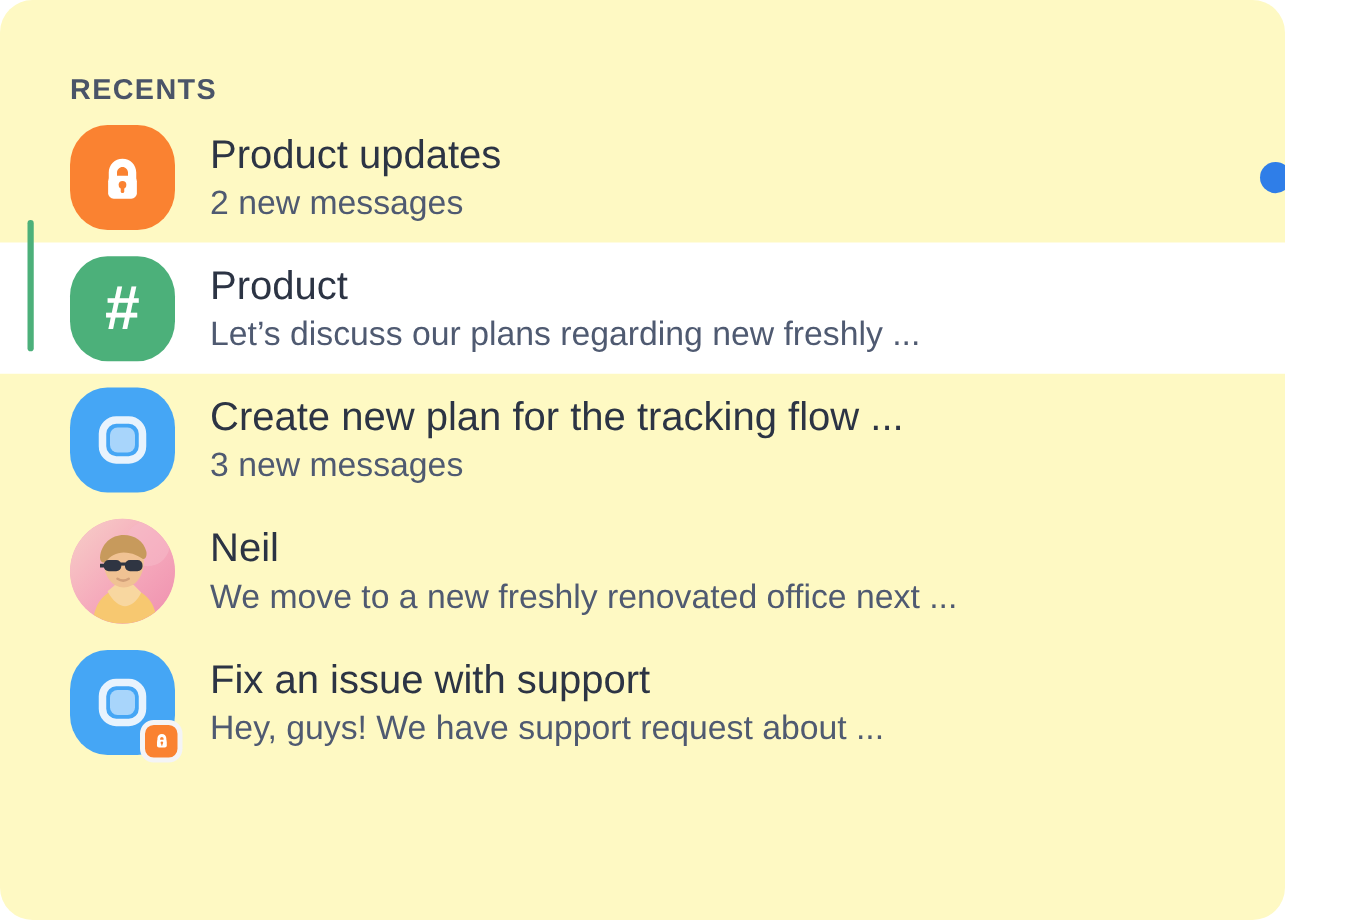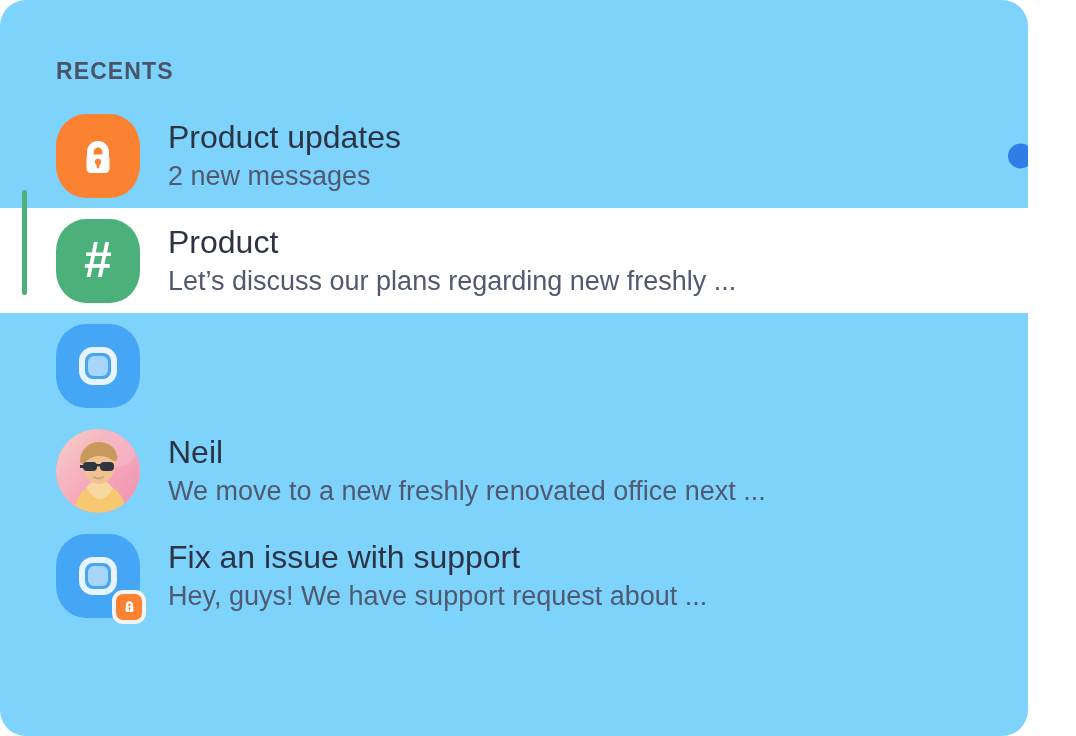--- a/index.html
+++ b/index.html
@@ -13,39 +13,39 @@
     overflow: hidden;
     font-family: "Liberation Sans", sans-serif;
     -webkit-font-smoothing: antialiased;
   }
 
   .card {
     position: relative;
     width: 1028px;
     height: 736px;
     box-sizing: border-box;
-    background: #7dd3fc;
+    background: #fef9c3;
     border-radius: 26px;
     overflow: hidden;
   }
 
   .section-title {
     position: absolute;
     left: 56px;
     top: 58px;
     font-size: 23px;
     font-weight: bold;
     letter-spacing: 1.1px;
     color: #4a5468;
   }
 
   .list {
     position: absolute;
     left: 0;
-    top: 103px;
+    top: 89px;
     width: 1076px;
   }
 
   .row {
     position: relative;
     display: flex;
     align-items: center;
     height: 105px;
     padding-left: 56px;
     box-sizing: border-box;
@@ -186,20 +186,24 @@
     </div>
 
     <div class="row">
       <div class="avatar-wrap">
         <div class="squircle sq-blue">
           <svg width="52" height="52" viewBox="0 0 52 52" aria-hidden="true">
             <rect x="10" y="10" width="32" height="32" rx="11" fill="none" stroke="#e8f3fd" stroke-width="6"></rect>
             <rect x="16" y="16" width="20" height="20" rx="6" fill="#a8d5fb"></rect>
           </svg>
         </div>
+      </div>
+      <div class="texts">
+        <div class="title">Create new plan for the tracking flow ...</div>
+        <div class="subtitle">3 new messages</div>
       </div>
     </div>
 
     <div class="row">
       <div class="avatar-wrap">
         <div class="photo">
           <svg width="84" height="84" viewBox="0 0 84 84" aria-hidden="true">
             <defs>
               <clipPath id="avclip">
                   <circle cx="42" cy="42" r="42"></circle>

